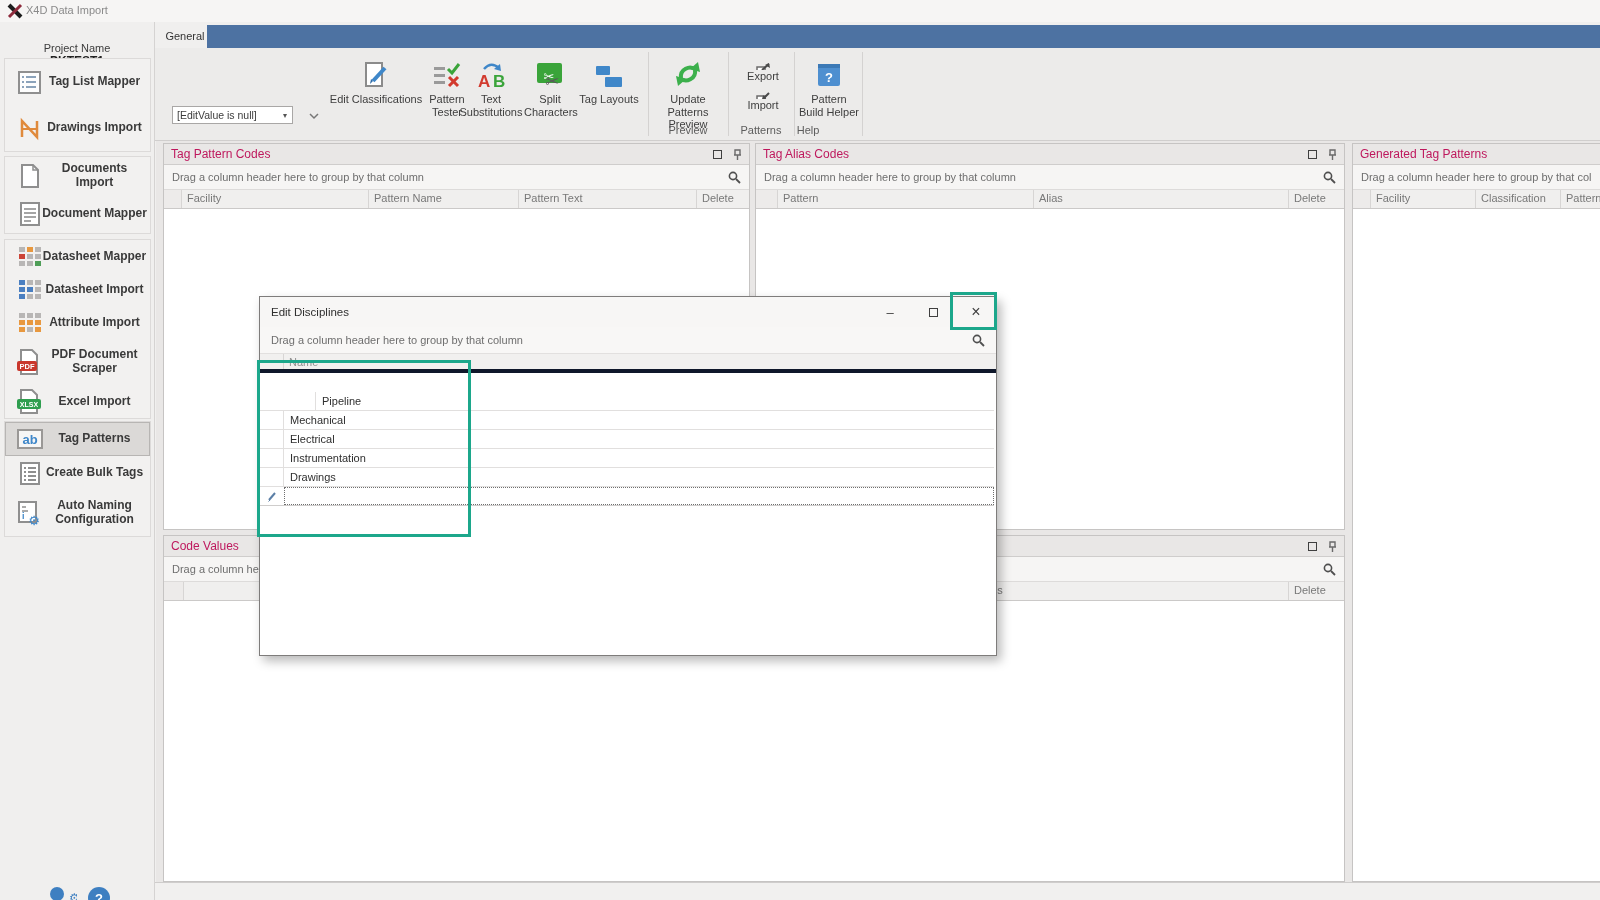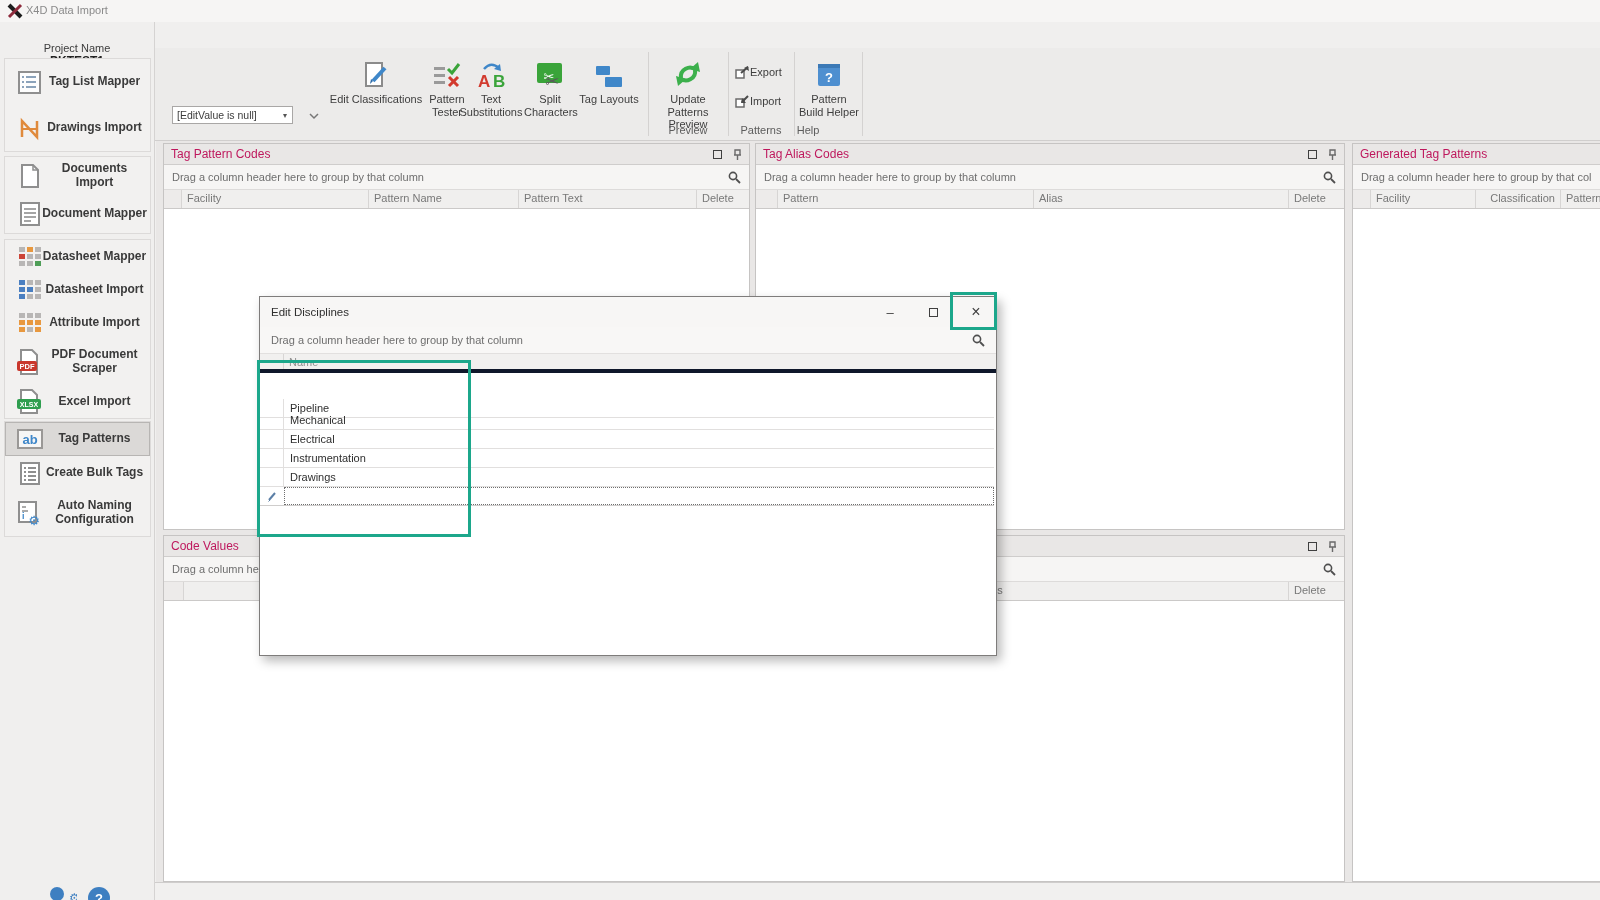--- a/index.html
+++ b/index.html
@@ -36,21 +36,21 @@
   .combo { position:absolute; left:17px; top:58px; width:121px; height:18px; background:#fff;
     border:1px solid #a9a7a6; display:flex; align-items:center; font-size:10.5px; }
   .combo .cv { flex:1; padding:0 4px; white-space:nowrap; overflow:hidden; }
   .combo .ca { width:14px; color:#555; font-size:8px; text-align:center; }
   .chev { position:absolute; left:151px; top:62px; width:16px; height:12px; display:flex;
     align-items:center; justify-content:center; cursor:pointer; }
   .rbtn { position:absolute; top:6px; height:80px; text-align:center; cursor:pointer; }
   .rbtn .ric { height:36px; display:flex; align-items:flex-end; justify-content:center; }
   .rbtn .rlbl { margin-top:3px; font-size:11px; color:#3e3e3e; line-height:1.15; }
   .sbtn { position:absolute; left:580px; width:56px; height:20px; display:flex; align-items:center;
-    font-size:11px; color:#3e3e3e; cursor:pointer; }
+    font-size:11px; color:#3e3e3e; cursor:pointer;flex-direction:column; }
   .vsep { position:absolute; top:4px; height:84px; width:1px; background:#d4d2d1; }
   .rgrp { position:absolute; top:76px; font-size:11px; color:#5c5c5c; text-align:center; }
 
   
   .main { position:absolute; left:156px; top:141px; width:1444px; height:741px; background:#e9e7e6; }
   .statusbar { position:absolute; left:155px; top:882px; width:1445px; height:18px; background:#f1f0ef;
     border-top:1px solid #cfcdcc; }
   .panel { position:absolute; background:#fff; border:1px solid #c6c4c3; overflow:hidden; }
   .panel-h { height:21px; background:#e9e7e6; border-bottom:1px solid #cfcdcc; display:flex;
     align-items:center; padding:0 7px; }
@@ -288,20 +288,24 @@
     <circle cx="12" cy="10" r="7" fill="#3e7fc1"></circle>
       <text x="24" y="18" font-size="12" fill="#3e7fc1">⚙</text>
   </svg>
   <svg class="sb-bottom-icon" style="left:86px;" width="28" height="24">
     <circle cx="13" cy="14" r="11" fill="#3e7fc1"></circle>
       <text x="13" y="19" text-anchor="middle" font-size="13" font-weight="bold" fill="#fff">?</text>
   </svg>
 </div>
 
 <div class="ribbon">
+  <div class="tabrow">
+    <div class="tab-general">General</div>
+    <div class="tabstrip" style="background:#4d72a2;"></div>
+  </div>
   <div class="rbody">
 
     <div class="combo">
       <span class="cv">[EditValue is null]</span>
       <span class="ca">▾</span>
     </div>
     <div class="chev">
       <svg width="10" height="7">
           <polyline points="1,1 5,5 9,1" fill="none" stroke="#777" stroke-width="1.5"></polyline>
         </svg>
@@ -482,21 +486,21 @@
 <div class="panel" style="left:1352px;top:143px;width:248px;height:739px;border-right:none;">
   <div class="panel-h">
     <span class="pt">Generated Tag Patterns</span>
   </div>
   <div class="gb-row">
     <span class="hint">Drag a column header here to group by that column</span>
   </div>
   <div class="cols">
     <div class="ind" style="width:18px;"></div>
     <div class="c" style="width:105px;">Facility</div>
-    <div class="c" style="width:85px;text-align:right;">Classification</div>
+    <div class="c" style="width:85px;">Classification</div>
     <div class="c" style="flex:1;border-right:none;">Pattern</div>
   </div>
   <div class="pbody" style="height:672px;"></div>
 </div>
 
 <div class="panel" style="left:163px;top:535px;width:1182px;height:347px;">
   <div class="panel-h">
     <span class="pt">Code Values</span>
     <span class="ph-icons">
       <span class="maxbox"></span>
@@ -541,21 +545,21 @@
         <circle cx="5" cy="5" r="3.6" fill="none" stroke="#4f4f4f" stroke-width="1.6"></circle>
         <line x1="8" y1="8" x2="12" y2="12" stroke="#4f4f4f" stroke-width="1.8"></line>
       </svg>
   </div>
 
   <div class="dlg-cols">
     <div class="ind"></div>
     <div class="c">Name</div>
   </div>
 
-  <div class="dlg-row" style="top:102px;">
+  <div class="dlg-row" style="top:95px;padding-left:32px;">
       <div class="ind"></div>
       <div class="cell">Pipeline</div>
     </div>
   <div class="dlg-row" style="top:114px;">
       <div class="ind"></div>
       <div class="cell">Mechanical</div>
     </div>
   <div class="dlg-row" style="top:133px;">
       <div class="ind"></div>
       <div class="cell">Electrical</div>

